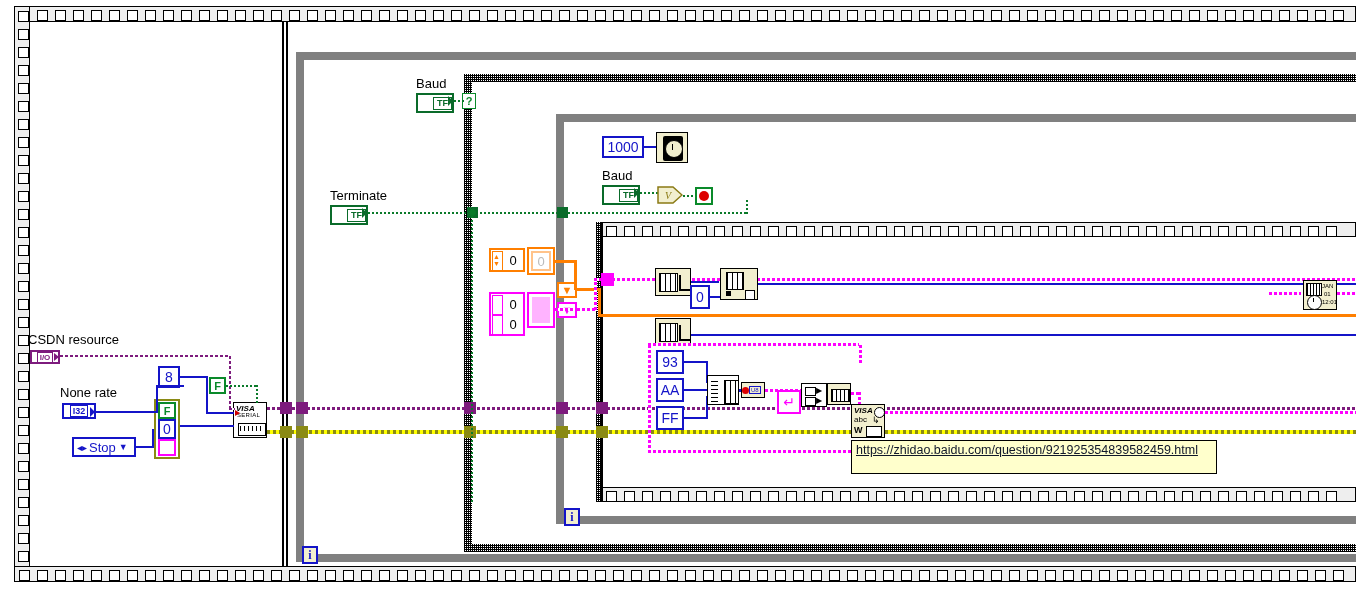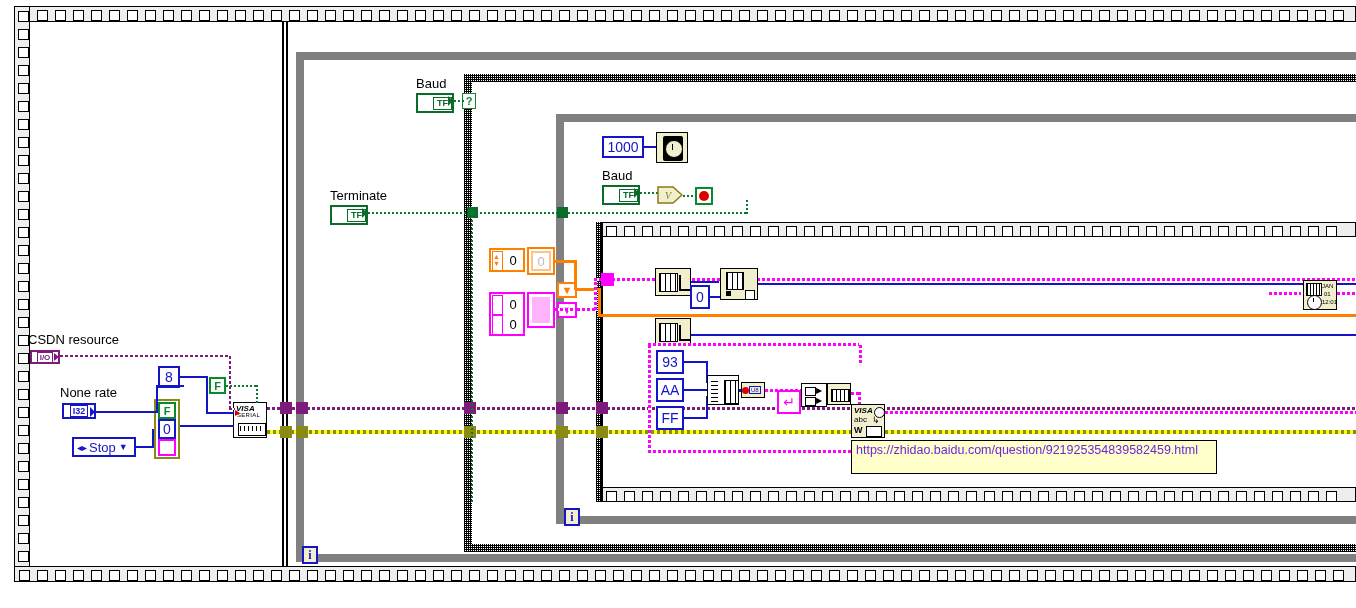--- a/index.html
+++ b/index.html
@@ -767,17 +767,17 @@
                 background-image:repeating-linear-gradient(90deg,#000 0 1px,#fff 1px 3px);"></div>
     <div class="tinytext" style="position:absolute;left:18px;top:2px;font-size:6px;">JAN</div>
     <div class="tinytext" style="position:absolute;left:20px;top:10px;font-size:6px;">01</div>
     <div class="tinytext" style="position:absolute;left:18px;top:18px;font-size:6px;">12:01</div>
     <div style="position:absolute;left:3px;top:14px;width:13px;height:13px;border:1px solid #000;border-radius:50%;background:#fff;"></div>
     <div style="position:absolute;left:9px;top:17px;width:1px;height:4px;background:#000;"></div>
   </div>
   <div class="w w-pink-dash" style="left:1337px;top:292px;width:19px;height:3px;"></div>
 
   <div class="comment" style="left:851px;top:440px;width:366px;height:34px;">
-    <div style="color:#6d28d9;"><span>https://zhidao.baidu.com/question/921925354839582459.html</span></div>
+    <div style="color:#0f172a;text-decoration:underline;"><span>https://zhidao.baidu.com/question/921925354839582459.html</span></div>
   </div>
 
 
 </div>
 
 </body></html>

